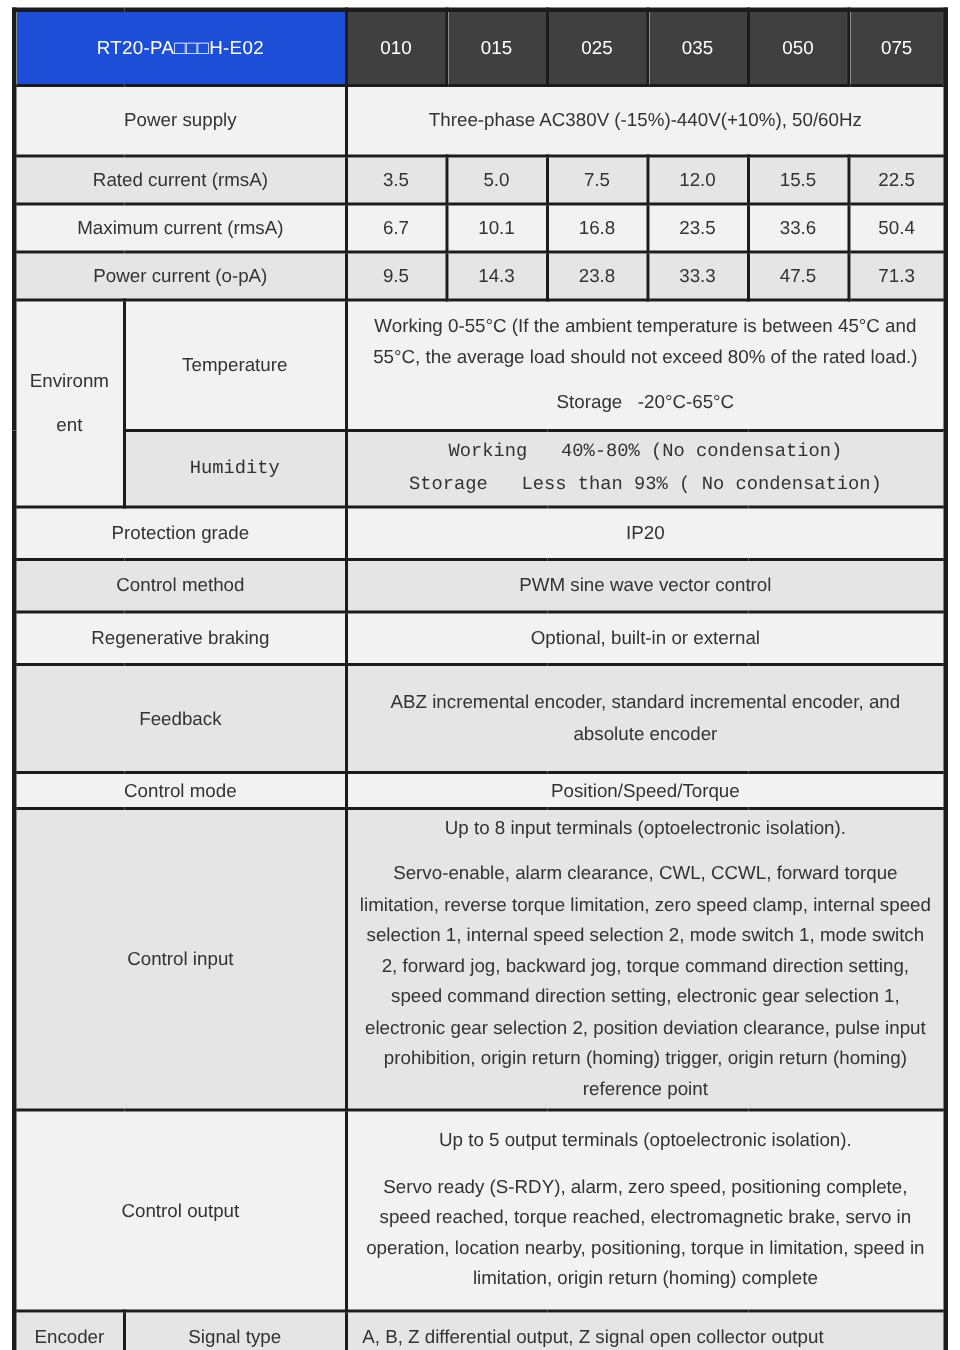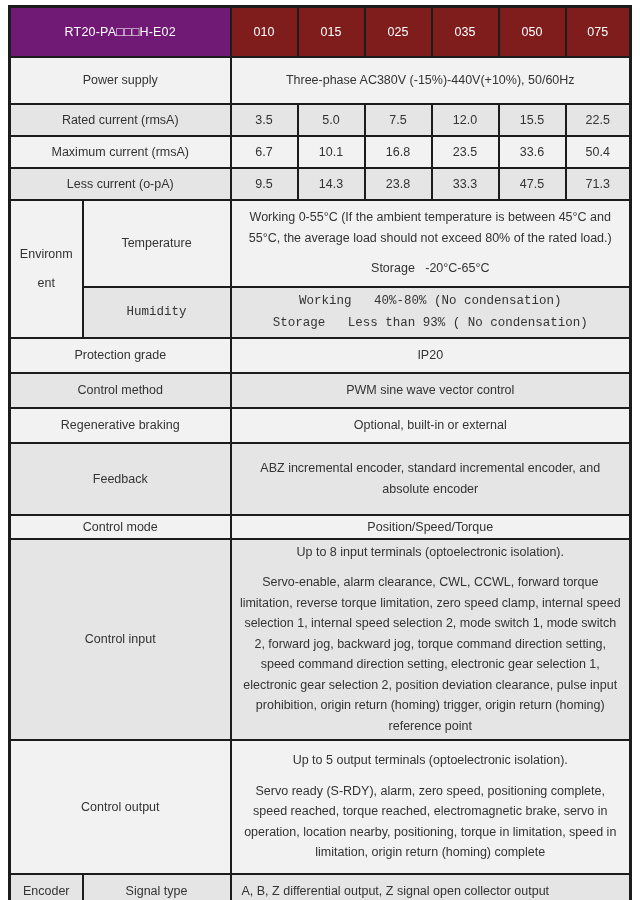--- a/index.html
+++ b/index.html
@@ -22,28 +22,28 @@
     border: 2px solid #1c1c1c;
     font-size: 12.5px;
     font-weight: normal;
     text-align: center;
     vertical-align: middle;
     padding: 2px 6px;
     overflow: hidden;
   }
   
   .hdr-model {
-    background: #701a75;
+    background: #1d4ed8;
     color: #ffffff;
     font-weight: bold;
     font-size: 13.5px;
     letter-spacing: .2px;
   }
   .hdr-col {
-    background: #7f1d1d;
+    background: #404040;
     color: #ffffff;
     font-weight: bold;
     font-size: 13.5px;
     margin-left: 12px;
   }
   
   .bg-green { background: #e5e5e5; }
   .bg-gray  { background: #f2f2f2; }
   
   .h-header { height: 50px; }
@@ -119,21 +119,21 @@
     <td class="bg-gray" colspan="2">Maximum current (rmsA)</td>
     <td class="bg-gray">6.7</td>
     <td class="bg-gray">10.1</td>
     <td class="bg-gray">16.8</td>
     <td class="bg-gray">23.5</td>
     <td class="bg-gray">33.6</td>
     <td class="bg-gray">50.4</td>
   </tr>
 
   <tr class="h-cur">
-    <td class="bg-green" colspan="2">Less current (o-pA)</td>
+    <td class="bg-green" colspan="2">Power current (o-pA)</td>
     <td class="bg-green">9.5</td>
     <td class="bg-green">14.3</td>
     <td class="bg-green">23.8</td>
     <td class="bg-green">33.3</td>
     <td class="bg-green">47.5</td>
     <td class="bg-green">71.3</td>
   </tr>
 
   <tr class="h-temp">
     <td class="bg-gray env-label" rowspan="2">Environm​ent</td>

